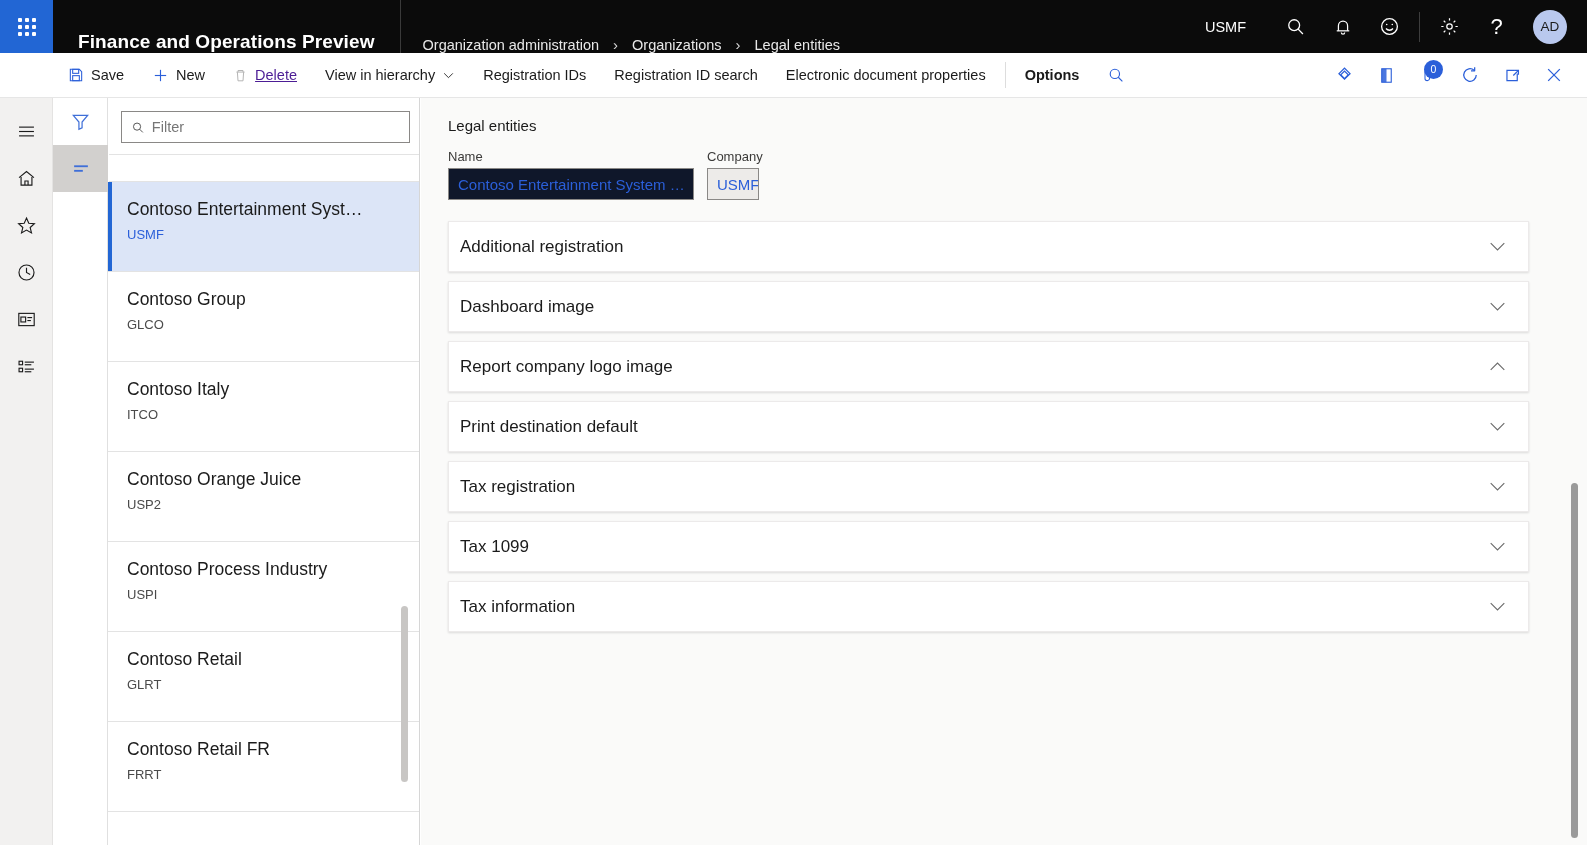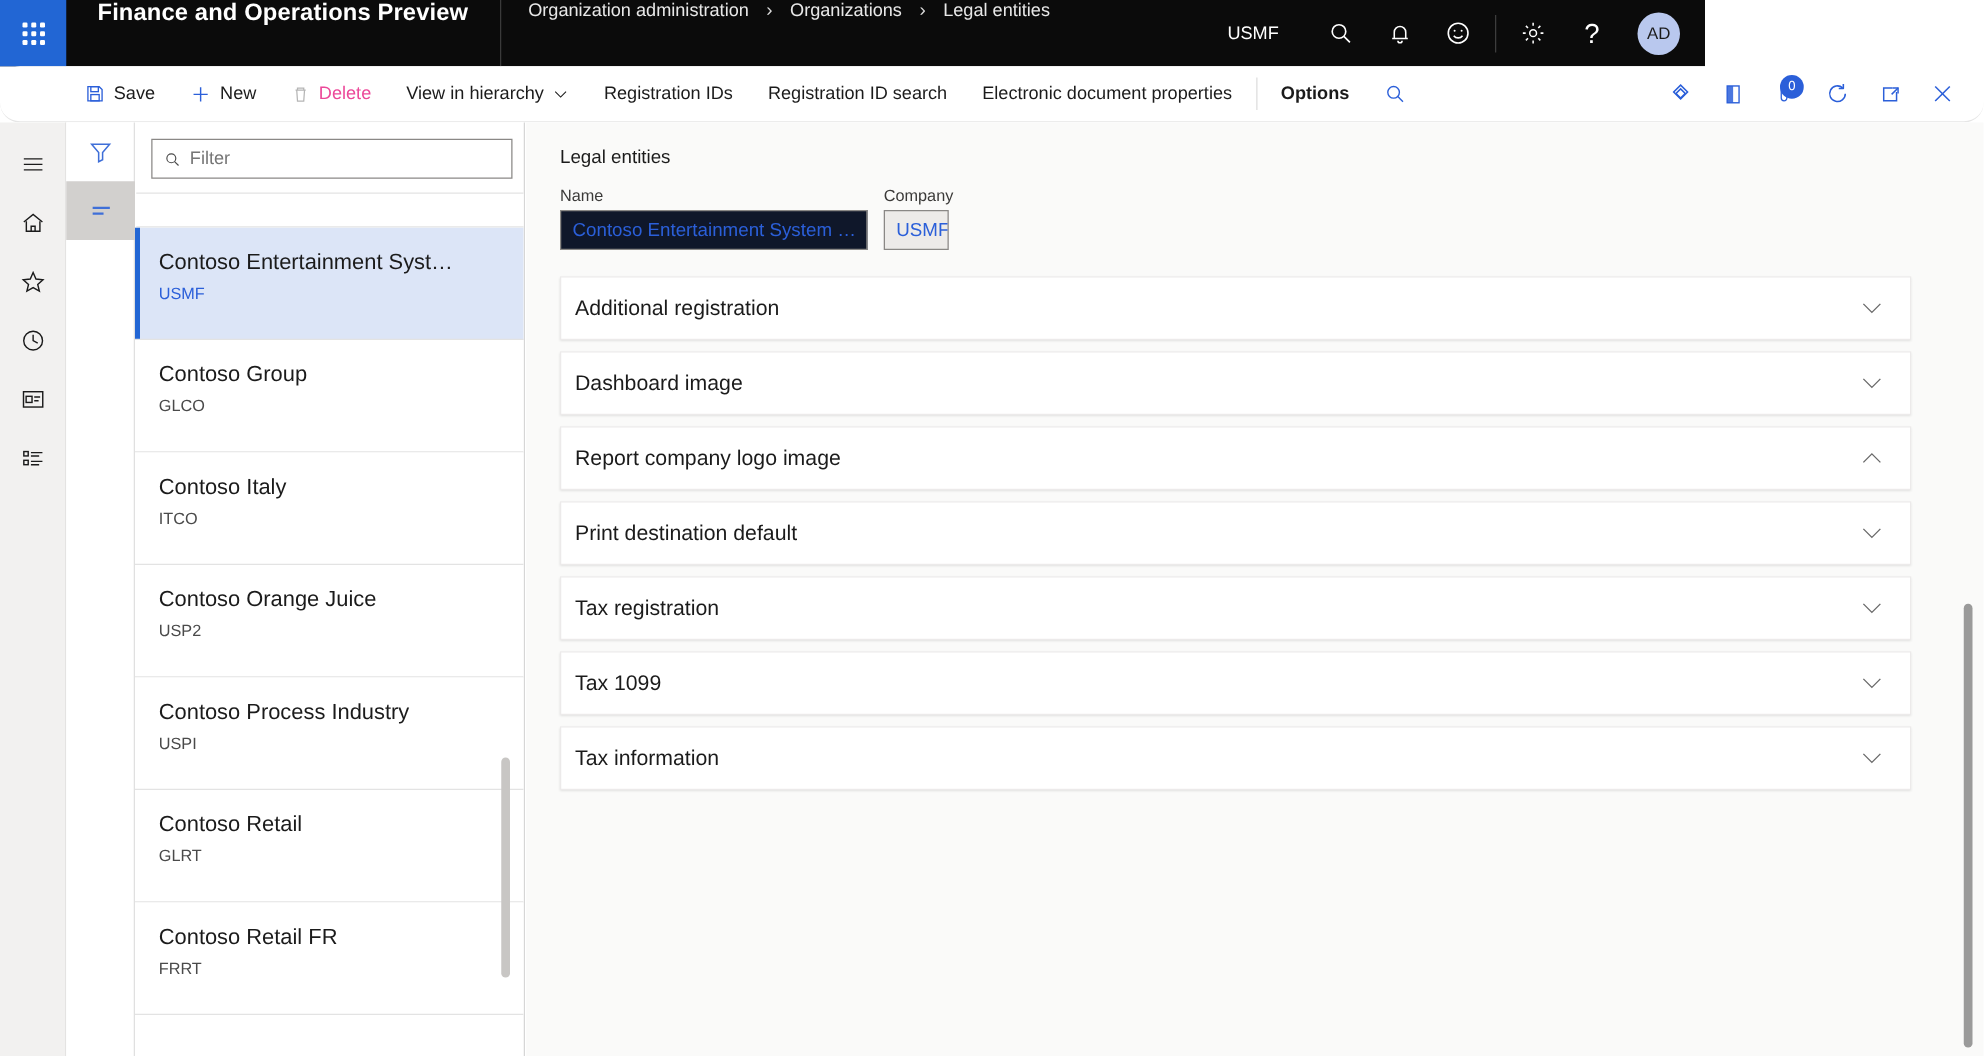--- a/index.html
+++ b/index.html
@@ -6,22 +6,22 @@
   html, body {
     width: 1587px; height: 845px;
     font-family: "Liberation Sans", sans-serif;
     background: #ffffff;
     overflow: hidden;
   }
   .app { position: relative; width: 1587px; height: 845px; background:#fff; }
 
   
   .topnav {
-    position:absolute; top:0; left:0; width:1364px; height:53px;
-    background:#0b0b0b; display:flex; align-items:flex-start;
+    position:absolute; top:0; left:0; width:1587px; height:53px;
+    background:#0b0b0b; display:flex; align-items:flex-end;
   }
   .waffle {
     width:53px; height:53px; background:#2266d4;
     display:flex; align-items:center; justify-content:center; flex:0 0 53px;
     cursor:pointer;
   }
   .waffle-grid { display:grid; grid-template-columns:repeat(3,4px); grid-template-rows:repeat(3,4px); gap:3px; }
   .waffle-grid i { display:block; width:4px; height:4px; background:#fff; border-radius:1px; }
   .app-title {
     color:#fff; font-size:19px; font-weight:bold; padding-left:25px;
@@ -43,28 +43,28 @@
   .avatar {
     width:34px; height:34px; border-radius:50%; background:#b9c8ee; color:#1b1b1b;
     display:flex; align-items:center; justify-content:center;
     font-size:13.5px; margin-left:13px; margin-right:4px; cursor:pointer;
   }
 
   
   .actionbar {
     position:absolute; top:53px; left:0; width:1587px; height:45px;
     background:#ffffff; border-bottom:1px solid #e6e6e6;
-    display:flex; align-items:center;border-radius:16px;
+    display:flex; align-items:center;
   }
   .ab-item {
     display:flex; align-items:center; gap:7px; height:45px; padding:0 14px;
     font-size:14.5px; color:#1b1b1b; cursor:pointer; white-space:nowrap;
   }
   .ab-item.first { margin-left:54px; }
-  .ab-item.disabled { color:#ec4899; cursor:default; }
+  .ab-item.disabled { color:#4c1d95; cursor:default;text-decoration:underline; }
   .ab-item.bold { font-weight:bold; }
   .ab-sep { width:1px; height:26px; background:#dddddd; margin:0 5px; }
   .ab-right { margin-left:auto; display:flex; align-items:center; padding-right:12px; }
   .ab-ricon {
     width:42px; height:45px; display:flex; align-items:center; justify-content:center;
     color:#2b5fd9; cursor:pointer; position:relative;
   }
   .badge-circ {
     position:absolute; top:7px; right:6px; width:19px; height:19px; border-radius:50%;
     background:#2b5fd9; color:#fff; font-size:10.5px;

